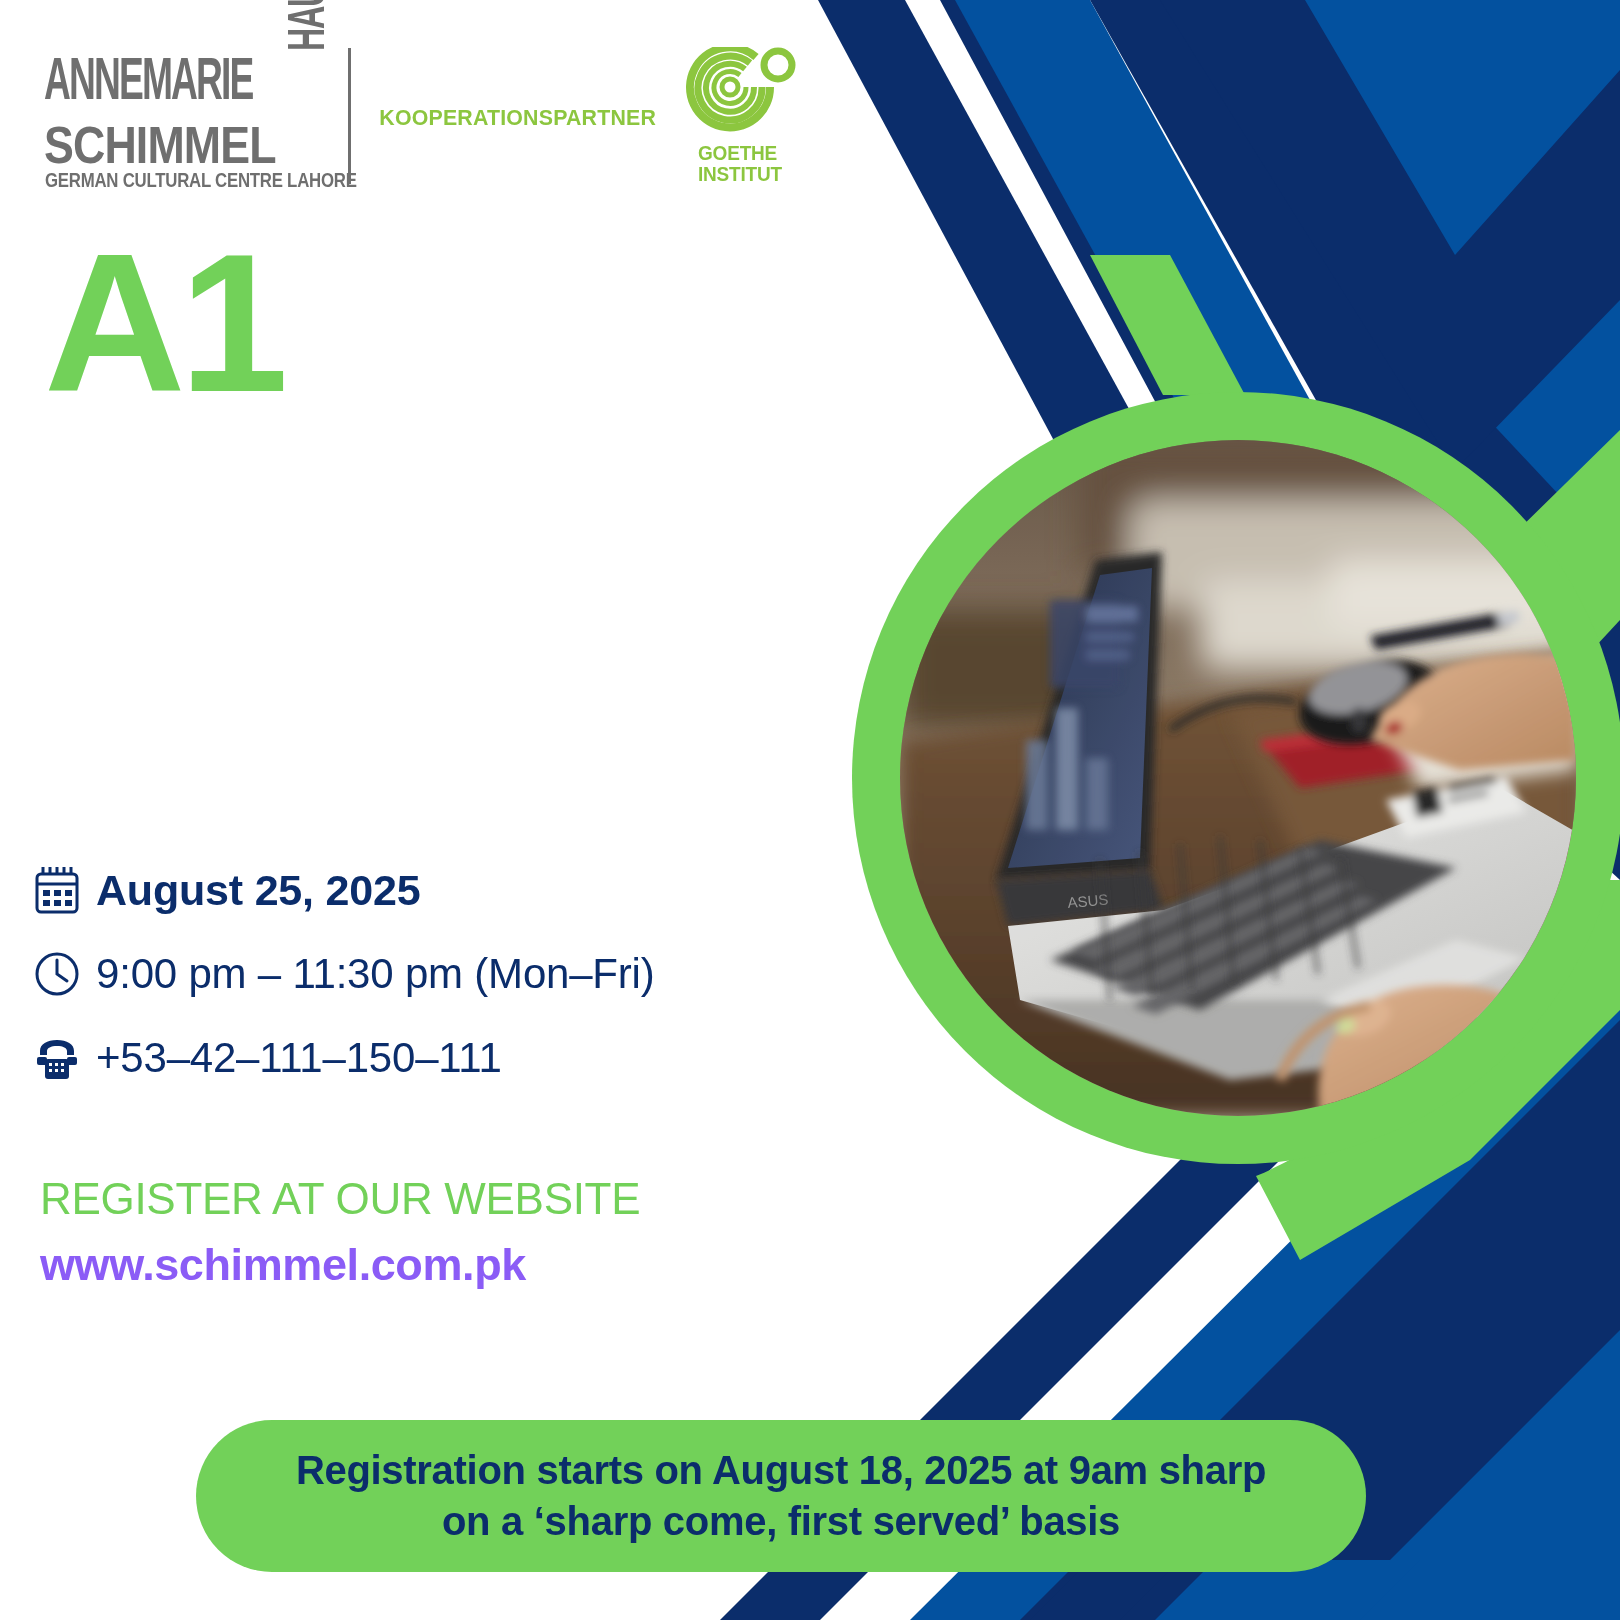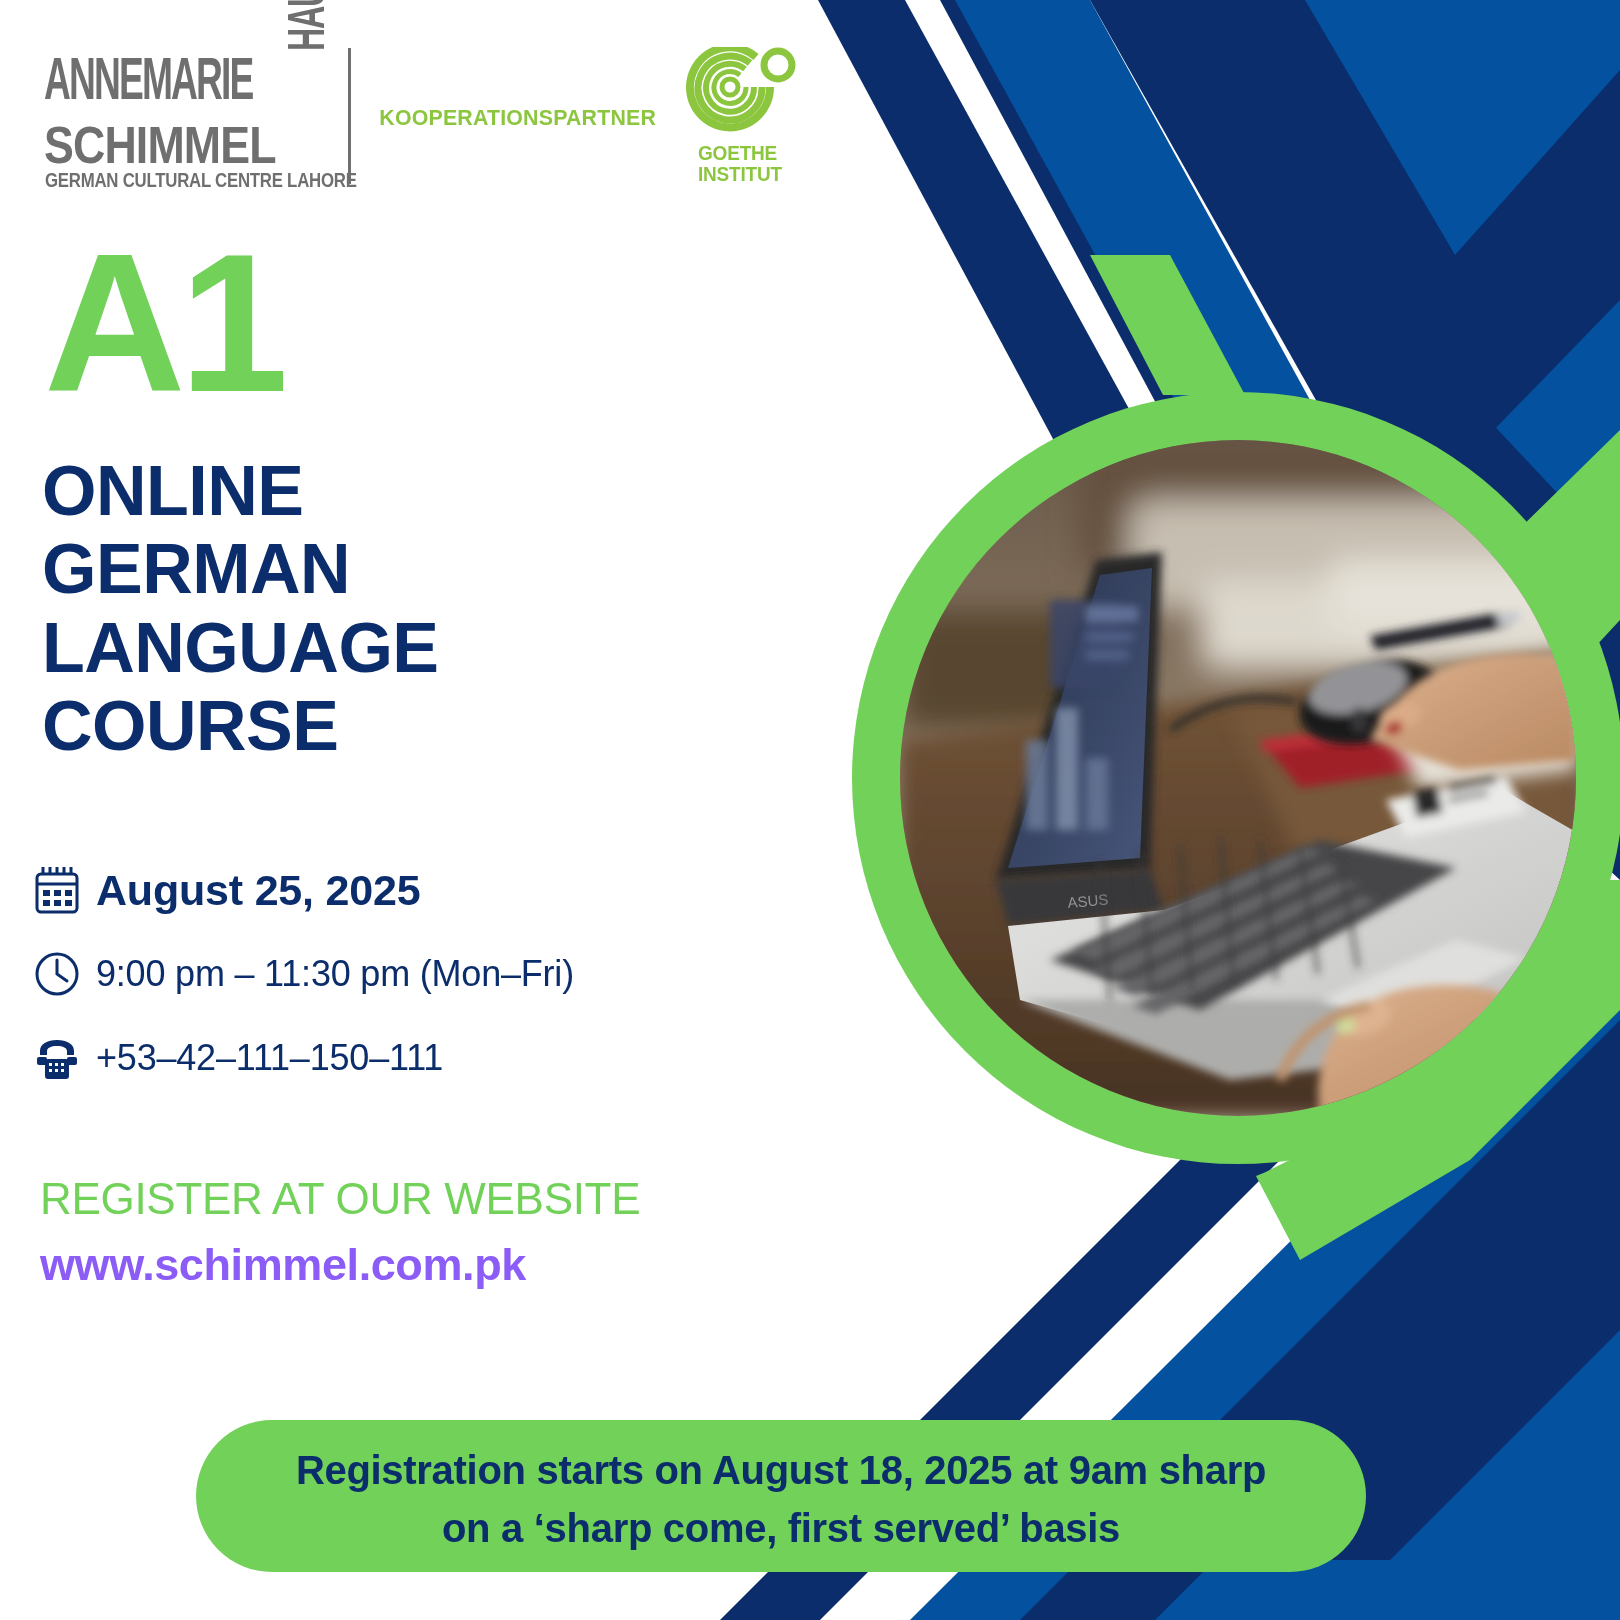--- a/index.html
+++ b/index.html
@@ -61,36 +61,36 @@
     line-height:.88;letter-spacing:-6px;font-family:"Liberation Sans",sans-serif;
   }
   .headline{
     position:absolute;left:42px;top:452px;font-size:70px;font-weight:800;color:#0B2D6B;
     line-height:1.12;letter-spacing:-.5px;text-transform:uppercase;
   }
 
   .details{position:absolute;left:34px;top:848px;}
   .drow{display:flex;align-items:center;height:84px;}
   .drow .ico{width:62px;flex:0 0 62px;display:flex;align-items:center;justify-content:flex-start;color:#0B2D6B;}
-  .drow .txt{font-size:36px;color:#0B2D6B;letter-spacing:-.2px;white-space:nowrap;}
+  .drow .txt{font-size:42px;color:#0B2D6B;letter-spacing:-.2px;white-space:nowrap;}
   .drow.date .txt{font-weight:800;font-size:43px;text-align:right;}
 
   .register{position:absolute;left:40px;top:1174px;}
   .reg-head{font-size:44px;font-weight:400;color:#72D159;letter-spacing:-.3px;line-height:1.15;}
   .reg-url{font-size:45px;font-weight:800;color:#8b5cf6;letter-spacing:-.4px;margin-top:14px;line-height:1.15;}
 
   
   .pill{
     position:absolute;left:196px;top:1420px;width:1170px;height:152px;
     background:#72D159;border-radius:76px;
     display:flex;flex-direction:column;align-items:center;justify-content:center;
   }
   .pill div{
     font-size:40px;font-weight:700;color:#0B2D6B;line-height:1.28;
-    letter-spacing:-.3px;white-space:nowrap;margin-top:7px;
+    letter-spacing:-.3px;white-space:nowrap;
   }
 </style>
 </head>
 <body>
 
 <div id="poster">
 
   <svg id="bg" viewBox="0 0 1620 1620" xmlns="http://www.w3.org/2000/svg">
     <defs>
       <clipPath id="clipAll">
@@ -297,26 +297,20 @@
       </svg>
       <div class="gname">
         <span>GOETHE</span><br>
         <span>INSTITUT</span>
       </div>
     </div>
   </div>
 
   <div class="a1">A1</div>
 
-  <div class="headline">
-    <div>ONLINE</div>
-    <div>GERMAN</div>
-    <div>LANGUAGE</div>
-    <div>COURSE</div>
-  </div>
 
   <div class="details">
 
     <div class="drow date">
       <span class="ico">
         <svg width="46" height="50" viewBox="0 0 46 50">
           <g fill="none" stroke="#0B2D6B" stroke-width="3">
             <rect x="3" y="9" width="40" height="38" rx="4"></rect>
             <line x1="3" y1="19" x2="43" y2="19"></line>
             <line x1="9" y1="2" x2="9" y2="10"></line>

